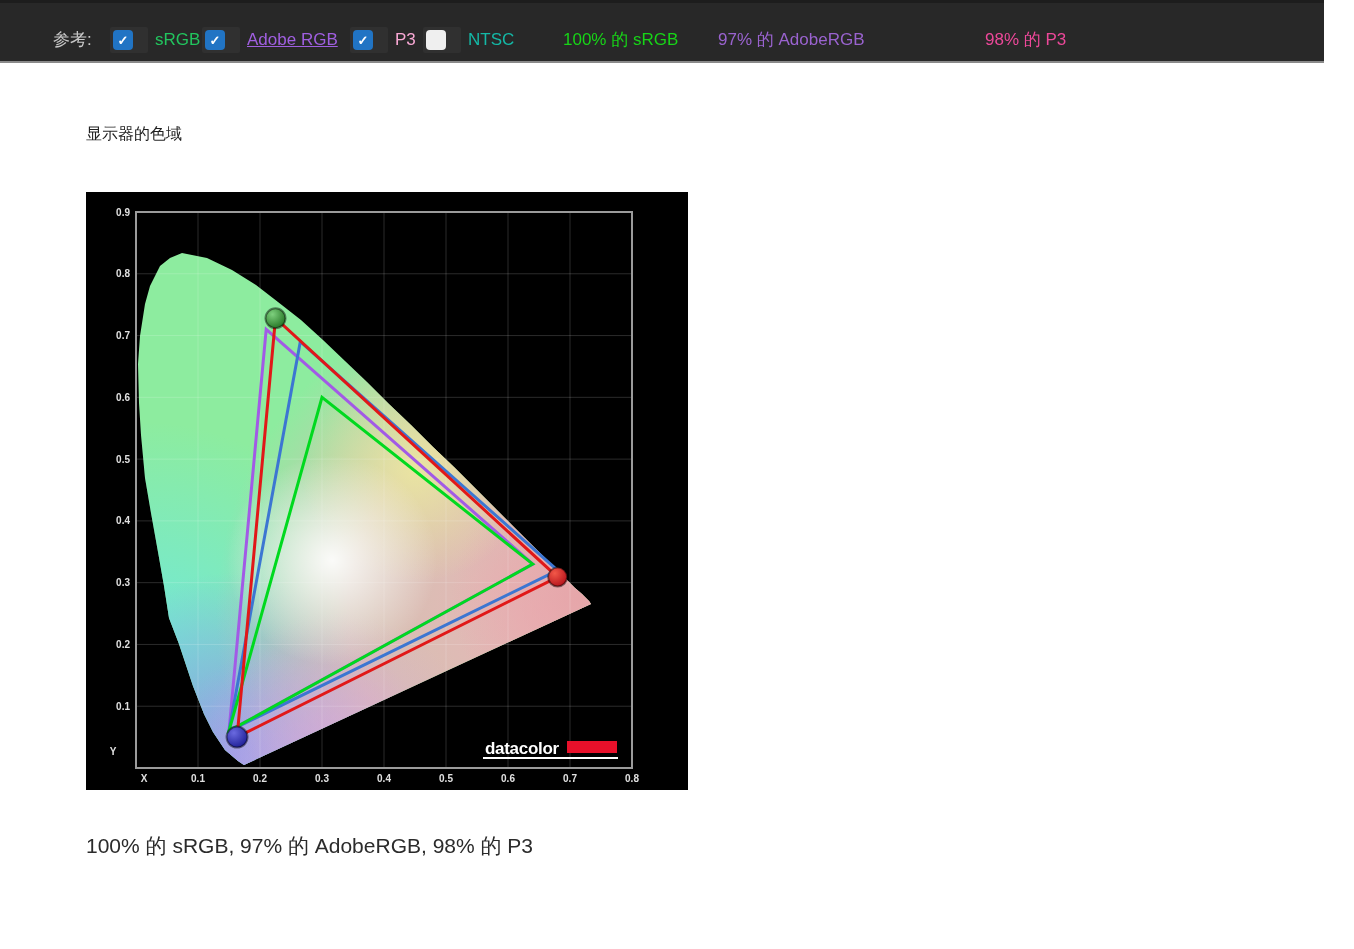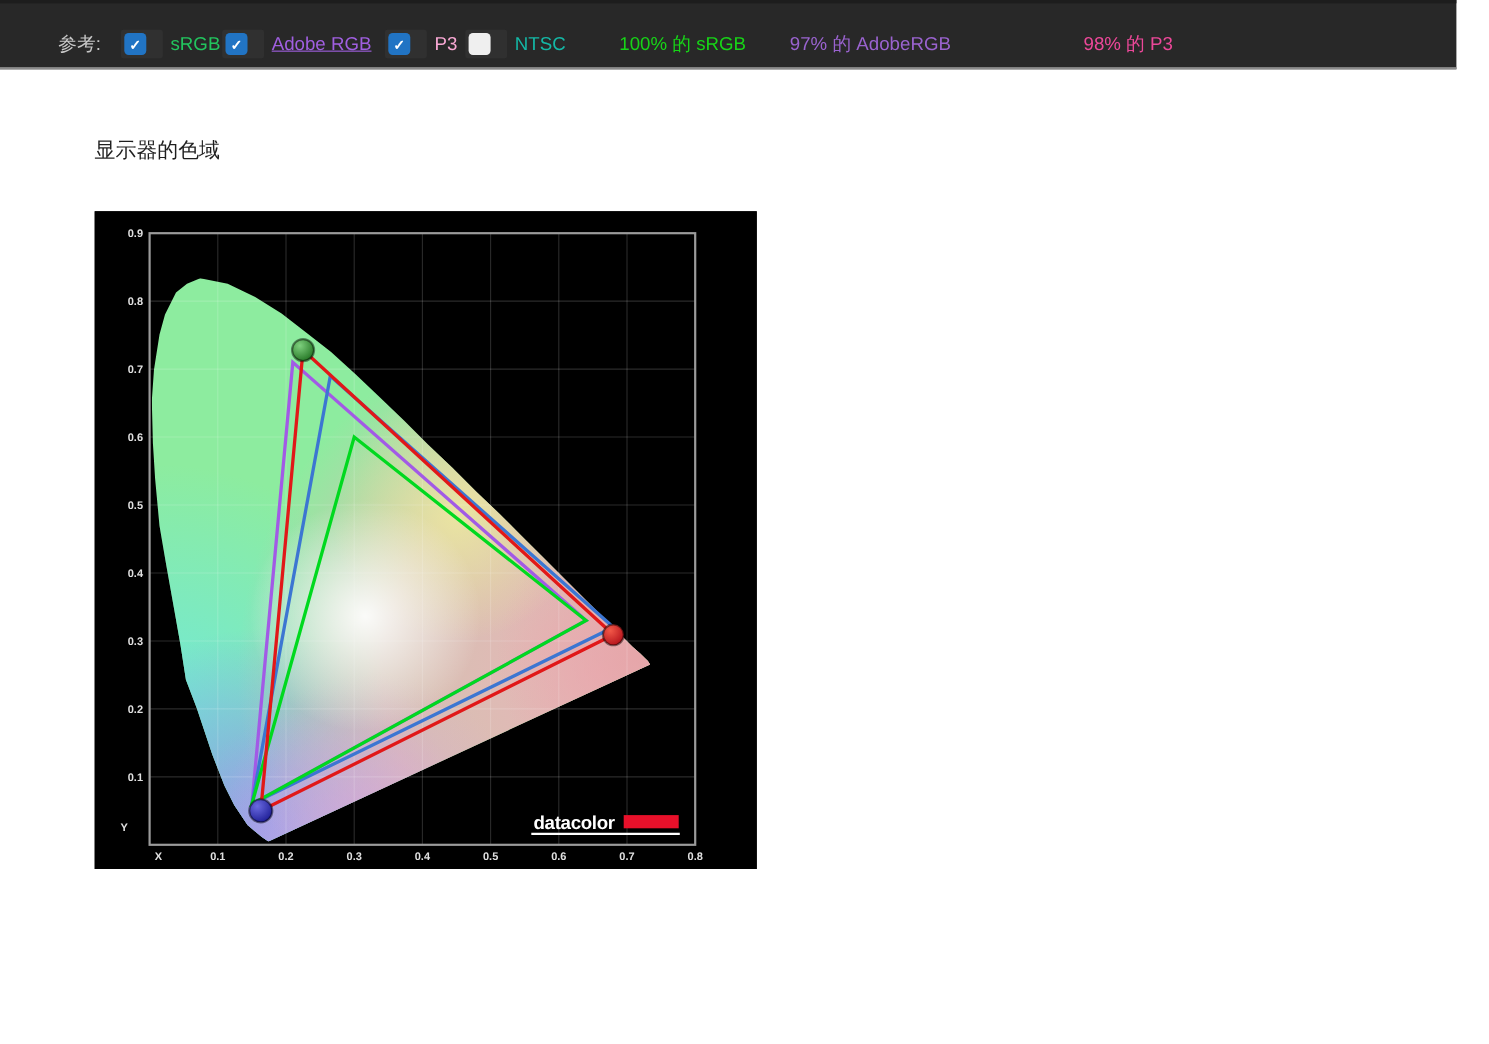--- a/index.html
+++ b/index.html
@@ -11,21 +11,21 @@
   .ref-label{position:absolute;left:53px;top:29px;color:#c8c8c8;font-size:17px;line-height:22px;}
   .cb-group{position:absolute;top:26px;display:flex;align-items:center;height:28px;}
   .cb-tile{width:38px;height:26px;background:#303030;border-radius:2px;display:flex;align-items:center;}
   .cb-box{width:20px;height:20px;margin-left:3px;border-radius:4px;background:#efefef;display:flex;align-items:center;justify-content:center;}
   .cb-box.checked{background:#2174c4;}
   .cb-box .check{color:#ffffff;font-size:13px;font-weight:bold;line-height:1;}
   .cb-label{margin-left:7px;font-size:17px;line-height:22px;}
   .result-label{position:absolute;top:29px;font-size:17px;line-height:22px;}
 
   
-  .page-title{position:absolute;left:86px;top:124px;font-size:19px;color:#1f1f1f;}
+  .page-title{position:absolute;left:86px;top:124px;font-size:16px;color:#1f1f1f;}
   .chart-wrap{position:absolute;left:86px;top:192px;width:602px;height:598px;background:#000000;}
   .caption{position:absolute;left:86px;top:832px;font-size:21px;color:#2b2b2b;}
 
   svg text{font-family:"Liberation Sans",sans-serif;}
   .tick-label{fill:#e0e0e0;font-size:10px;font-weight:bold;}
   .logo-text{fill:#ffffff;font-size:17px;font-weight:bold;letter-spacing:-0.3px;}
 </style>
 </head>
 <body>
 
@@ -196,14 +196,15 @@
         </g>
 
       <g>
         <text class="logo-text" x="399" y="562">datacolor</text>
         <rect id="logo-red-rect" x="481" y="549" width="50" height="12" fill="#e8102a"></rect>
         <line x1="397" y1="566" x2="532" y2="566" stroke="#ffffff" stroke-width="2"></line>
       </g>
     </svg>
   </div>
 
+  <div class="caption">100% 的 sRGB, 97% 的 AdobeRGB, 98% 的 P3</div>
 
 </div>
 
 </body></html>

